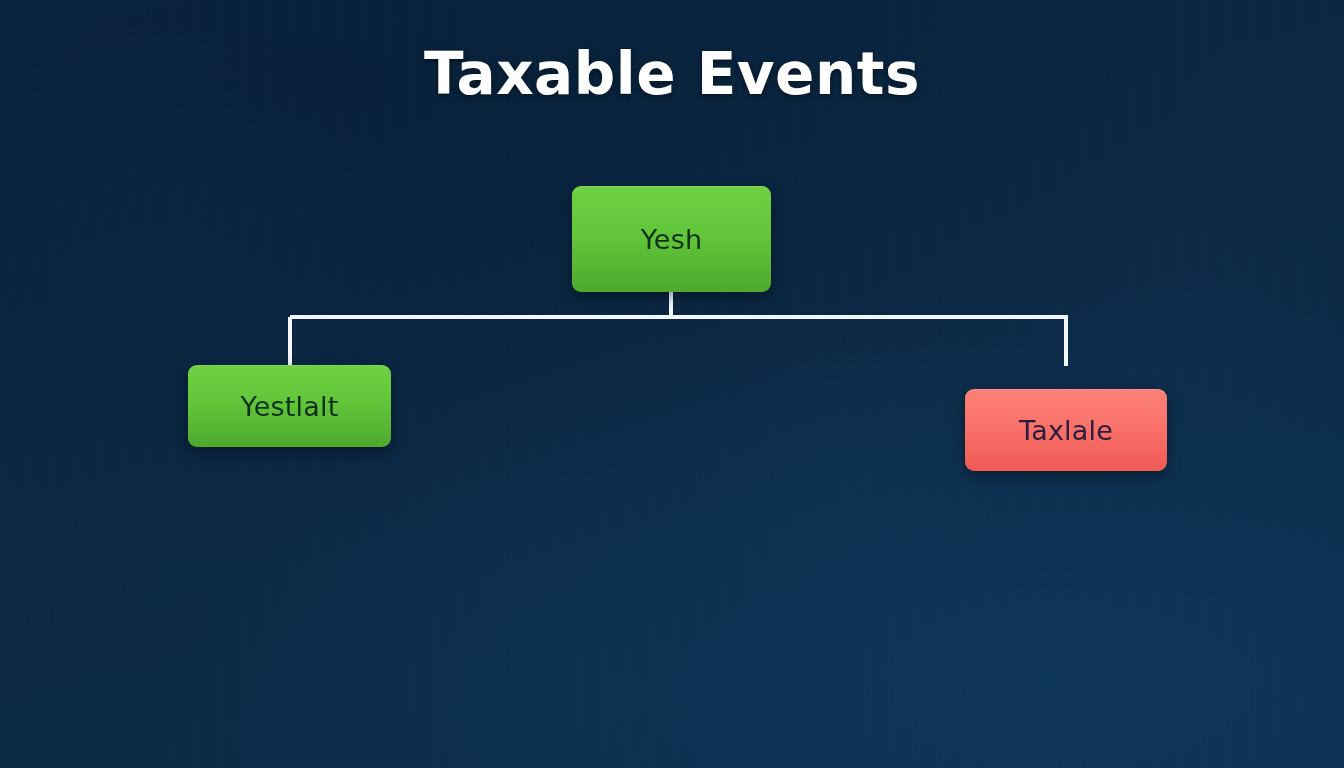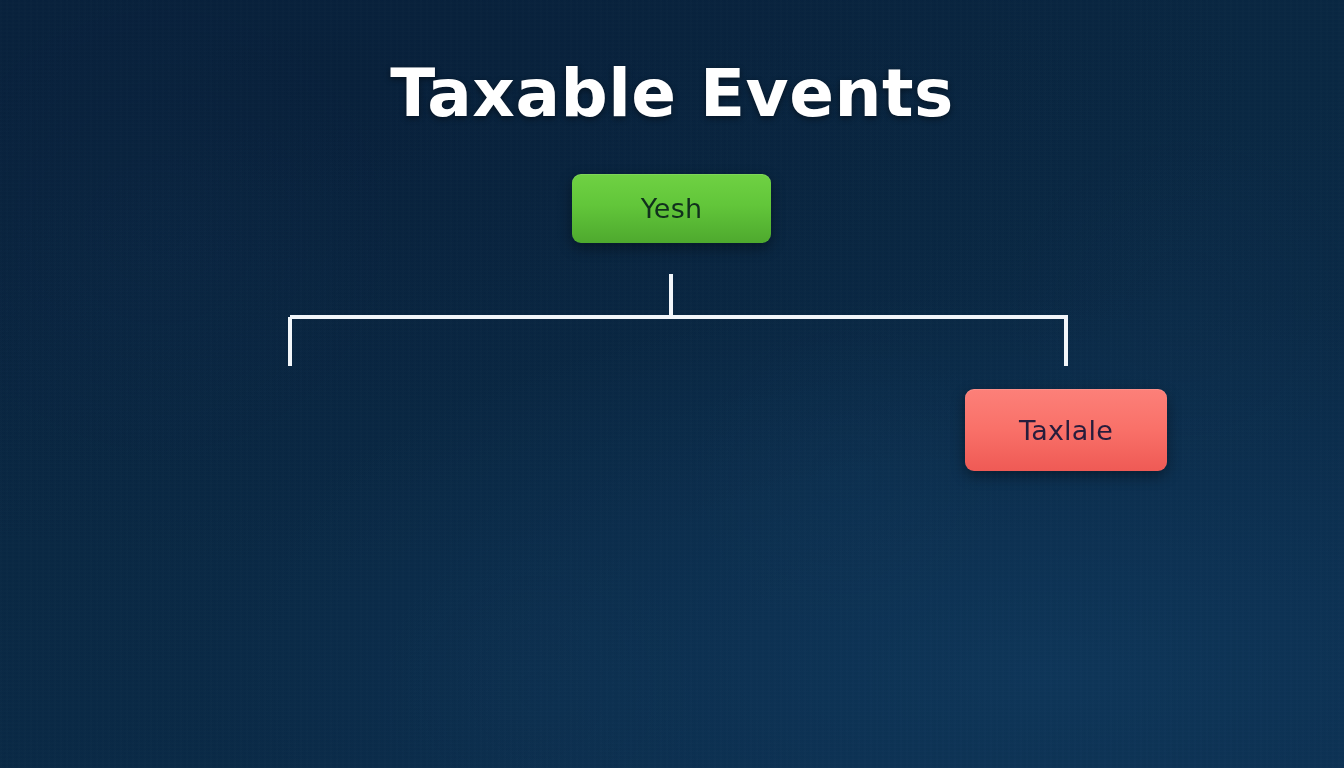--- a/index.html
+++ b/index.html
@@ -37,24 +37,24 @@
       radial-gradient(circle at 12% 30%, rgba(30,80,125,0.10) 0%, rgba(0,0,0,0) 18%),
       radial-gradient(circle at 63% 62%, rgba(30,80,125,0.09) 0%, rgba(0,0,0,0) 16%),
       radial-gradient(circle at 88% 40%, rgba(30,80,125,0.08) 0%, rgba(0,0,0,0) 14%),
       radial-gradient(circle at 40% 90%, rgba(30,80,125,0.08) 0%, rgba(0,0,0,0) 15%);
   }
 
   
   #title {
     position: absolute;
     left: 0;
-    top: 59px;
+    top: 44px;
     width: 1344px;
     text-align: center;
-    font-size: 66px;
+    font-size: 58px;
     font-weight: bold;
     line-height: 1.05;
     color: #ffffff;
     letter-spacing: 0.5px;
     text-shadow: 0 2px 6px rgba(0,0,0,0.45);
     white-space: nowrap;
   }
 
   
   #connectors {
@@ -84,21 +84,21 @@
   .node-green {
     background: linear-gradient(180deg, #6fd143 0%, #62c63a 45%, #4ea92e 100%);
     color: #10301c;
   }
 
   .node-red {
     background: linear-gradient(180deg, #fc8079 0%, #f97169 48%, #ef5a55 100%);
     color: #271d3c;
   }
 
-  #node-root  { left: 572px; top: 174px; width: 199px; height: 69px; }
+  #node-root  { left: 572px; top: 186px; width: 199px; height: 106px; }
   #node-left  { left: 188px; top: 365px; width: 203px; height: 82px; }
   #node-right { left: 965px; top: 365px; width: 202px; height: 82px; margin-top: 24px; }
 </style>
 </head>
 <body>
 
 <div id="stage">
 
   <div id="noise"></div>
 
@@ -114,18 +114,21 @@
       <line x1="290" y1="317" x2="290" y2="366"></line>
 
       <line x1="1066" y1="317" x2="1066" y2="366"></line>
     </g>
   </svg>
 
   <div id="node-root" class="node node-green">
     <span>Yesh</span>
   </div>
 
+  <div id="node-left" class="node node-green">
+    <span>Yestlalt</span>
+  </div>
 
   <div id="node-right" class="node node-red">
     <span>Taxlale</span>
   </div>
 
 </div>
 
 </body></html>

